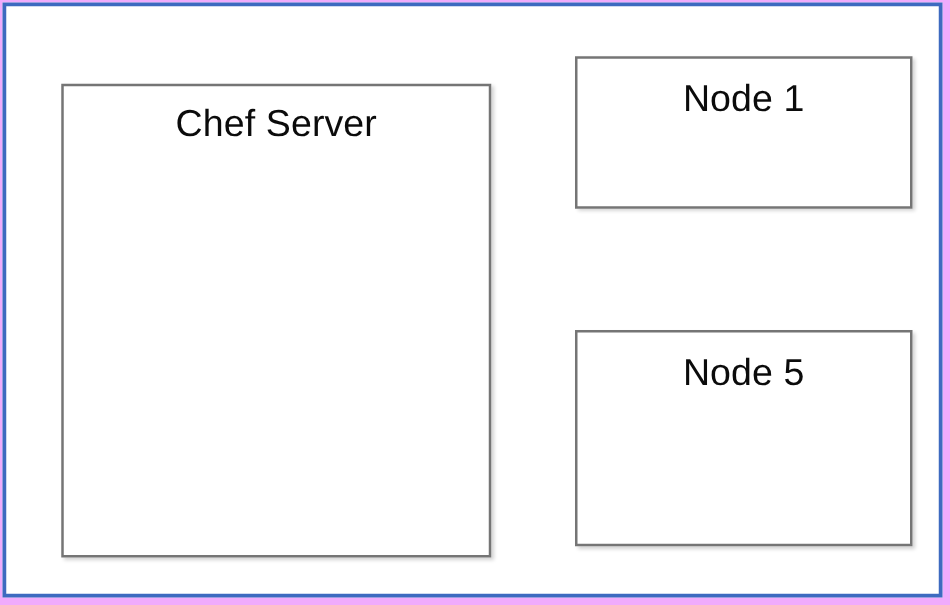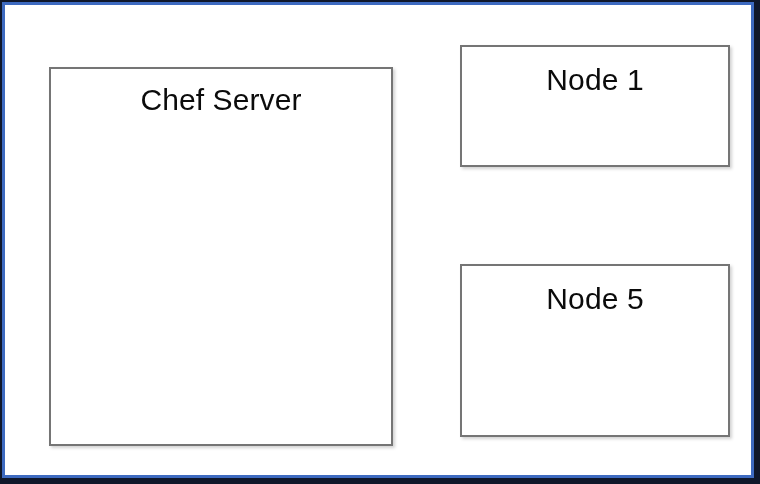--- a/index.html
+++ b/index.html
@@ -9,21 +9,21 @@
     background: #ffffff;
   }
   body {
     font-family: "Liberation Sans", "DejaVu Sans", sans-serif;
   }
 
   #canvas {
     position: relative;
     width: 760px;
     height: 484px;
-    background: #0f172a;
+    background: #f0abfc;
     overflow: hidden;
     box-sizing: border-box;
   }
 
   
   .outer-frame {
     position: absolute;
     left: 2px;
     top: 2px;
     width: 752px;

